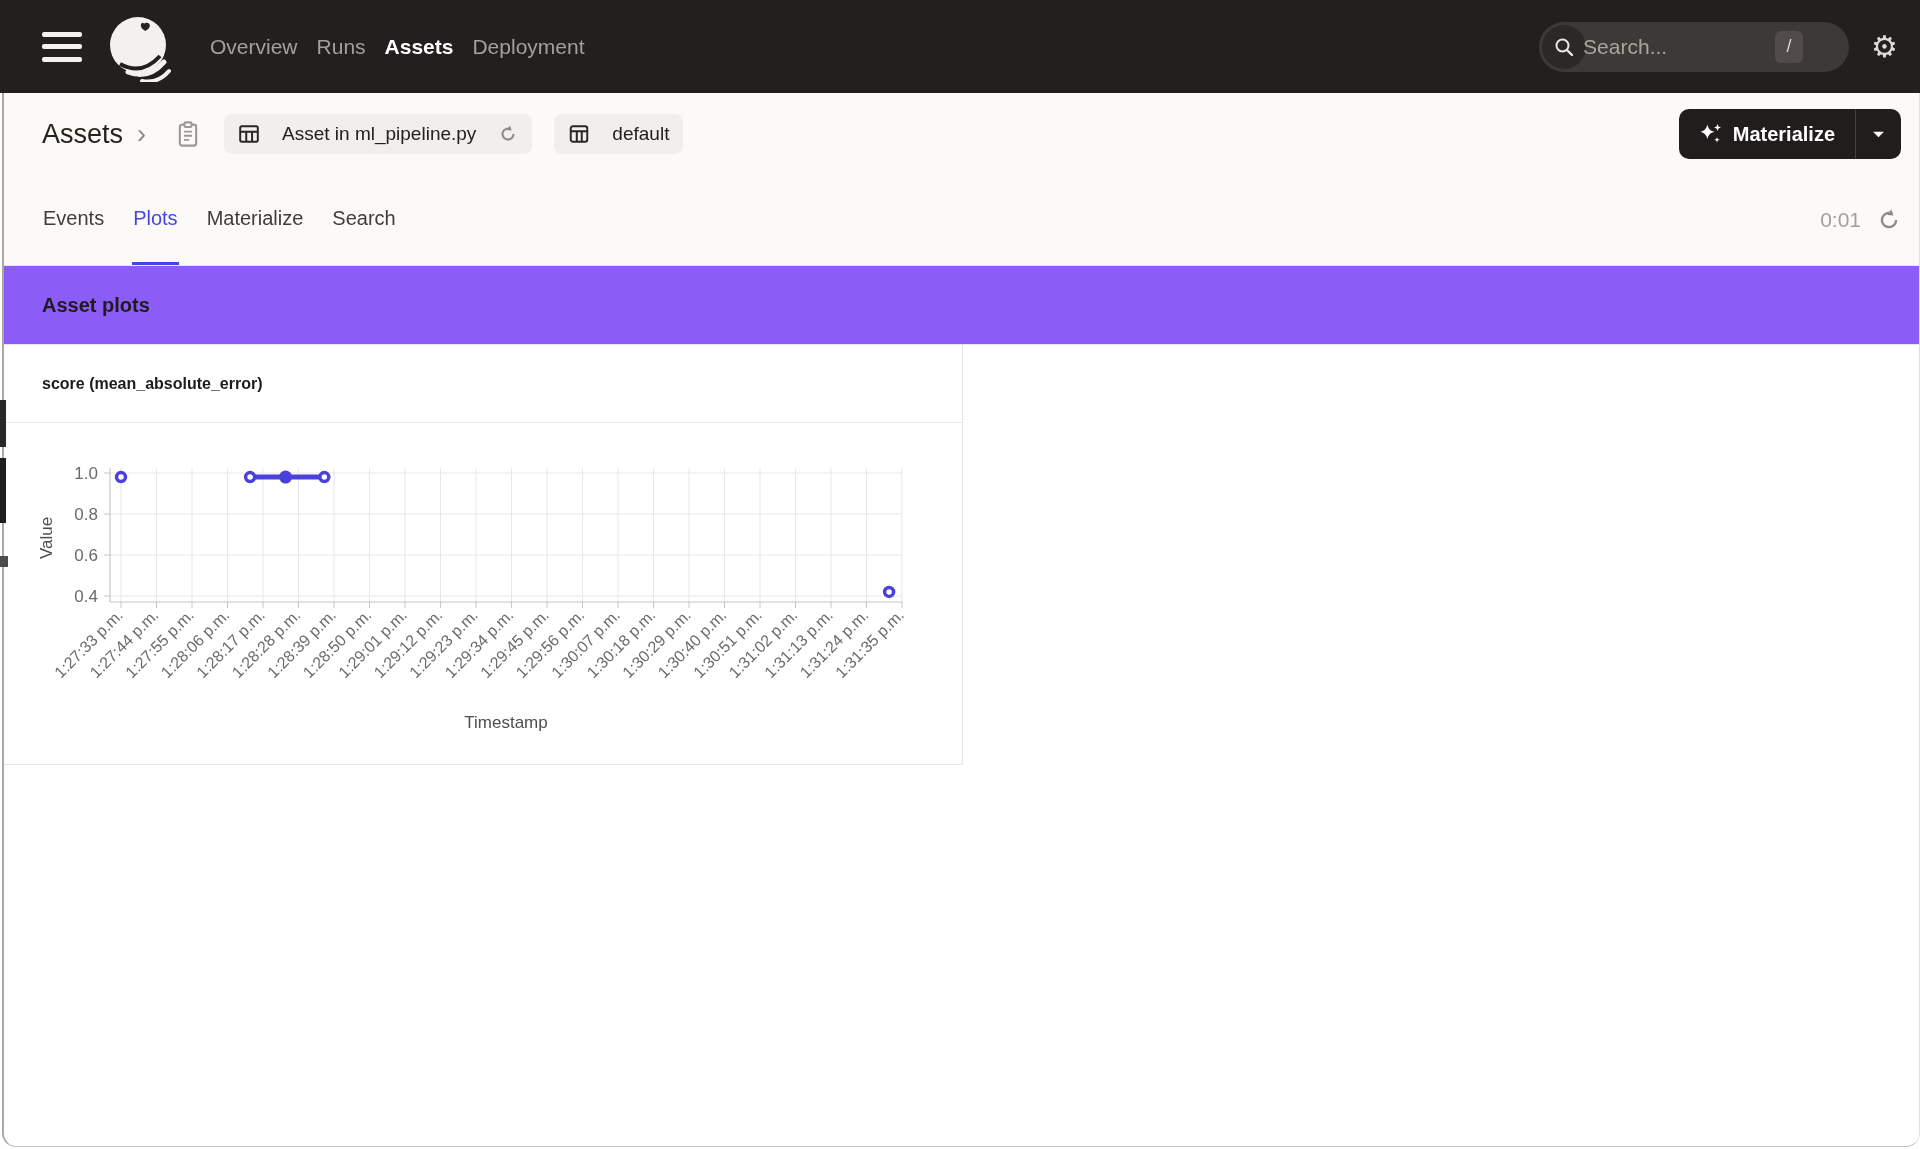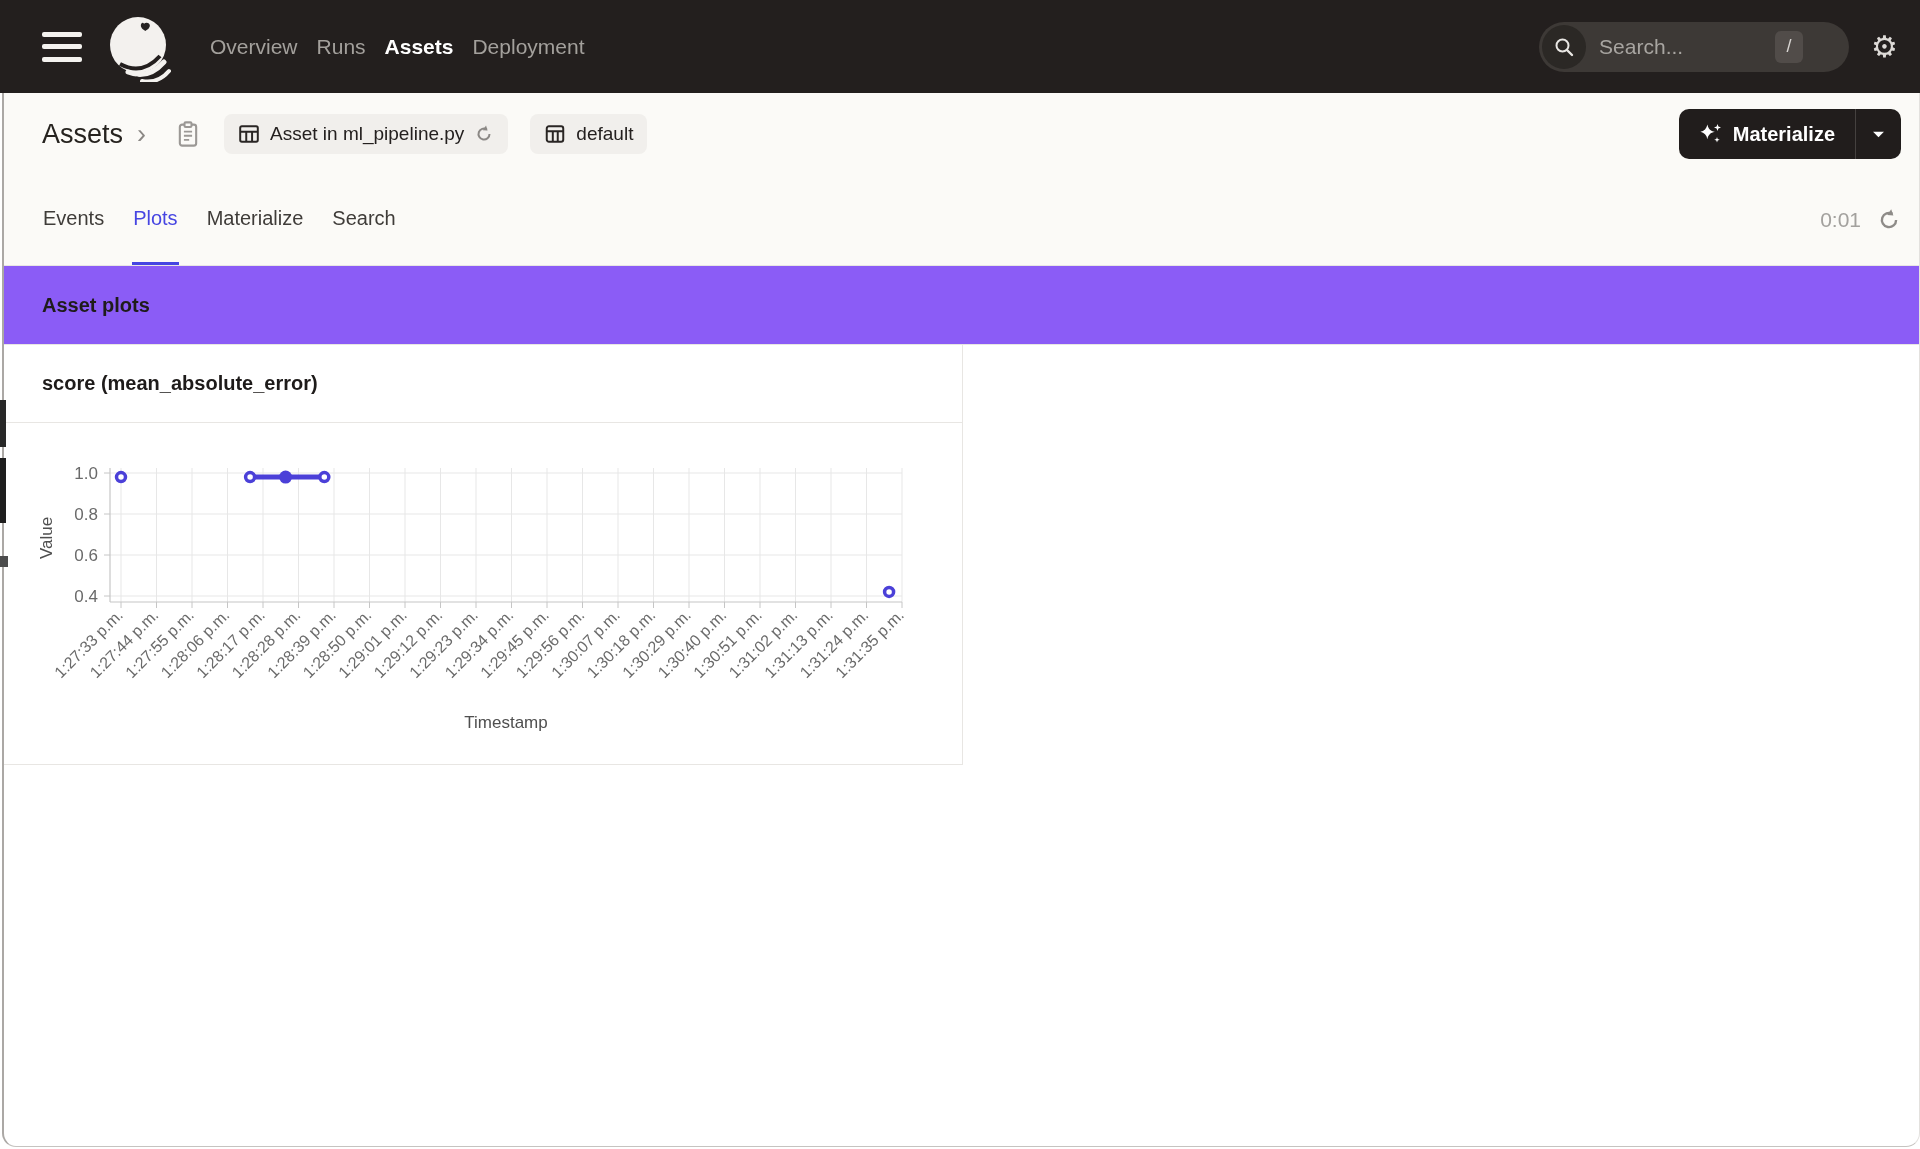--- a/index.html
+++ b/index.html
@@ -13,21 +13,21 @@
   .hamburger { width:40px; height:30px; display:flex; flex-direction:column; justify-content:space-between; cursor:pointer; margin-right:24px; }
   .hamburger span { display:block; height:5px; background:#F4F2EF; border-radius:2px; }
   .logo { width:70px; height:70px; margin-right:34px; flex:0 0 auto; }
   .nav-items { display:flex; gap:19px; align-items:center; }
   .nav-item { font-size:21px; color:#A3A09C; cursor:pointer; }
   .nav-item.active { color:#FFFFFF; font-weight:700; }
   .topnav-spacer { flex:1; }
   .search-pill { position:relative; width:310px; height:50px; background:#3D3936; border-radius:25px; margin-right:22px; }
   .search-chip { position:absolute; left:3px; top:3px; width:44px; height:44px; border-radius:50%; background:#2B2825;
                  display:flex; align-items:center; justify-content:center; }
-  .search-input { position:absolute; left:60px; top:0; width:160px; height:50px; background:transparent; border:none; outline:none;
+  .search-input { position:absolute; left:44px; top:0; width:160px; height:50px; background:transparent; border:none; outline:none;
                   color:#EDEBE8; font-size:21px; font-family:inherit; }
   .search-input::placeholder { color:#A8A5A1; opacity:1; }
   .slash-badge { position:absolute; right:46px; top:9px; width:28px; height:32px; border-radius:6px; background:#514C49;
                  color:#D8D5D2; font-size:18px; display:flex; align-items:center; justify-content:center; }
   .gear { font-size:30px; color:#DDDAD7; cursor:pointer; line-height:1; }
 
   
   .window { position:absolute; left:2px; top:93px; right:0; bottom:2px; background:#FFFFFF;
             border-left:2px solid #ABA8A5; border-bottom:1px solid #C6C3C0; border-right:1px solid #E3E1DE;
             border-radius:0 0 14px 14px; overflow:hidden; z-index:2; }
@@ -37,21 +37,21 @@
   .af1 { left:0; top:400px; width:6px; height:47px; background:#282828; }
   .af2 { left:0; top:458px; width:6px; height:65px; background:#1E1E1E; }
   .af3 { left:0; top:556px; width:8px; height:11px; background:#4C4C4C; }
 
   
   .header-row { height:82px; background:#FBFAF7; display:flex; align-items:center; padding:0 16px 0 38px; }
   .crumb-root { font-size:27px; color:#26231F; cursor:pointer; }
   .crumb-sep { font-size:27px; color:#8B8885; margin:0 14px; }
   .crumb-current { font-size:27px; font-weight:700; color:#201D1B; }
   .clipboard-btn { margin-left:14px; cursor:pointer; display:flex; align-items:center; }
-  .pill-badge { display:flex; align-items:center; gap:10px; background:#F1EFEC; border-radius:8px; height:40px;
+  .pill-badge { display:flex; align-items:center; gap:22px; background:#F1EFEC; border-radius:8px; height:40px;
                 padding:0 14px; margin-left:22px; cursor:pointer; }
   .pill-badge .pb-label { font-size:19px; color:#24201F; white-space:nowrap; }
   .hdr-spacer { flex:1; }
   .materialize { display:flex; align-items:stretch; height:50px; background:#211D1C; border-radius:10px; overflow:hidden; margin-right:2px; }
   .mat-main { display:flex; align-items:center; gap:10px; padding:8px 20px; cursor:pointer; }
   .mat-label { color:#FFFFFF; font-size:20px; font-weight:600; }
   .mat-caret { width:46px; display:flex; align-items:center; justify-content:center; border-left:1px solid #45413F; cursor:pointer; }
 
   
   .tabs-row { height:91px; background:#FBFAF7; border-bottom:1px solid #E8E6E3; display:flex; align-items:stretch;
@@ -61,21 +61,21 @@
   .tab.active { color:#4645E2; border-bottom-color:#4645E2; }
   .tabs-right { position:absolute; right:18px; top:0; height:100%; display:flex; align-items:center; gap:16px; }
   .timer { font-size:21px; color:#A3A19E; }
   .refresh-btn { cursor:pointer; display:flex; align-items:center; }
 
   
   .section-head { height:79px; border-bottom:1px solid #E8E6E3; display:flex; align-items:center; padding-left:38px; background:#8b5cf6; }
   .section-title { font-size:20px; font-weight:700; color:#1F1C1B; }
   .plot-card { position:relative; width:959px; height:420px; border-right:1px solid #E8E6E3; border-bottom:1px solid #E8E6E3; background:#fff; }
   .card-title-row { height:78px; border-bottom:1px solid #E8E6E3; display:flex; align-items:center; padding-left:38px; }
-  .card-title { font-size:20px; font-weight:700; color:#1E1B1A; }
+  .card-title { font-size:16px; font-weight:700; color:#1E1B1A; }
   .chart-wrap { position:absolute; left:34px; top:105px; width:920px; height:300px; }
 </style>
 </head>
 <body>
 
 <div class="canvas">
 
   <div class="topnav">
     <div class="hamburger">
       <span></span>

